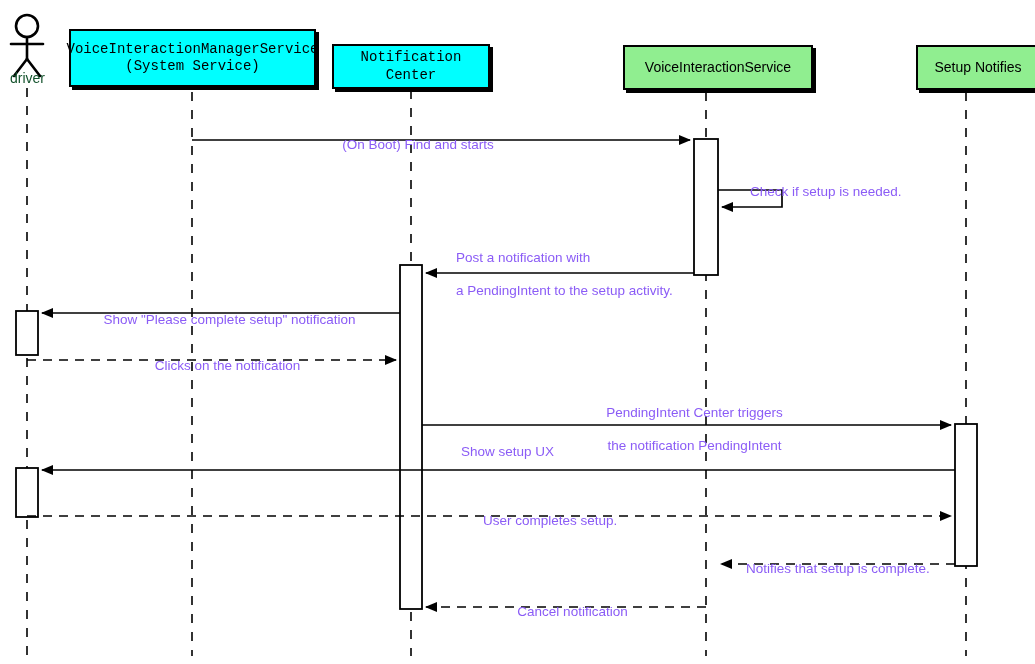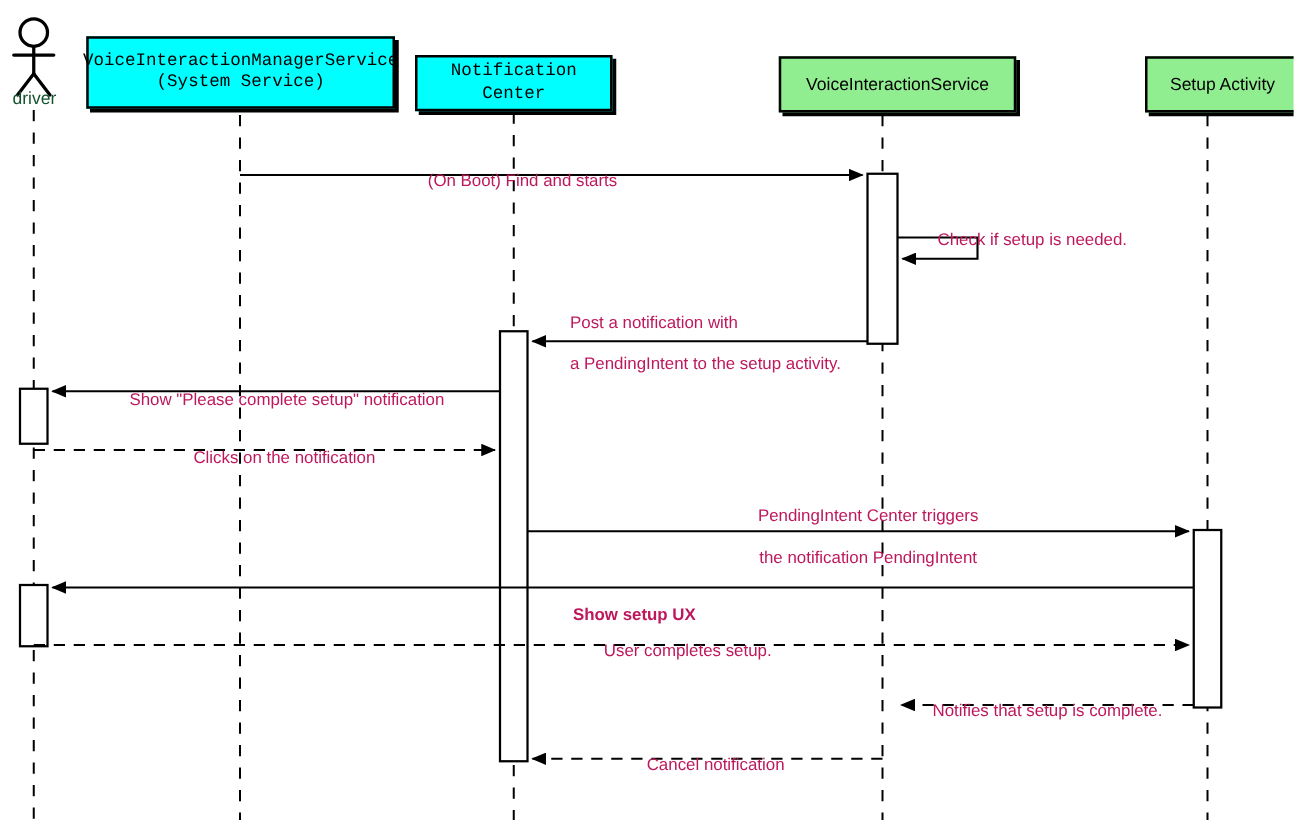--- a/index.html
+++ b/index.html
@@ -7,21 +7,21 @@
   #diagram{position:relative;width:1035px;height:664px;background:#ffffff;overflow:hidden;}
   svg.layer{position:absolute;left:0;top:0;width:1035px;height:664px;}
   .pbox{position:absolute;box-sizing:border-box;border:2px solid #000;
         display:flex;align-items:center;justify-content:center;text-align:center;
         font-size:14px;color:#000;line-height:1.25;
         box-shadow:3px 3px 0 0 #000;}
   .pbox.cyan{background:#00FFFF;font-family:Liberation Mono, monospace;}
   .pbox.green{background:#90EE90;margin-left:12px;}
   .pbox span{display:block;}
   .actor-label{position:absolute;font-size:14px;color:#14532d;text-align:center;}
-  .msg{position:absolute;font-size:13.5px;color:#be185d;white-space:pre;line-height:1.22;}
+  .msg{position:absolute;font-size:13.5px;color:#8b5cf6;white-space:pre;line-height:1.22;}
   .msg.ctr{text-align:center;}
 </style>
 </head>
 <body>
 
 <div id="diagram">
 
   <svg class="layer" viewBox="0 0 1035 664">
     <defs>
       <marker id="solidArrowR" markerWidth="12" markerHeight="10" refX="11" refY="5" orient="auto" markerUnits="userSpaceOnUse">
@@ -94,21 +94,21 @@
   </div>
 
   <div class="pbox green" style="left:611px;top:45px;width:190px;height:45px;">
     <div>
       <span>VoiceInteractionService</span>
     </div>
   </div>
 
   <div class="pbox green" style="left:904px;top:45px;width:124px;height:45px;">
     <div>
-      <span>Setup Activity</span>
+      <span>Setup Notifies</span>
     </div>
   </div>
 
   <div class="actor-label" style="left:0px;top:70px;width:55px;">driver</div>
 
   <div class="msg ctr" style="left:283px;top:121px;width:255px;">
     <span>(On Boot) Find and starts</span>
   </div>
 
   <div class="msg" style="left:735px;top:168px;">
@@ -126,21 +126,21 @@
 
   <div class="msg ctr" style="left:55px;top:342px;width:330px;">
     <span>Clicks on the notification</span>
   </div>
 
   <div class="msg ctr" style="left:512px;top:389px;width:350px;">
     <span>PendingIntent Center triggers</span><br>
     <span>the notification PendingIntent</span>
   </div>
 
-  <div class="msg ctr" style="left:370px;top:468px;width:260px;font-weight:bold;">
+  <div class="msg ctr" style="left:370px;top:428px;width:260px;">
     <span>Show setup UX</span>
   </div>
 
   <div class="msg" style="left:424px;top:497px;padding-left:44px;">
     <span>User completes setup.</span>
   </div>
 
   <div class="msg" style="left:731px;top:545px;">
     <span>Notifies that setup is complete.</span>
   </div>

